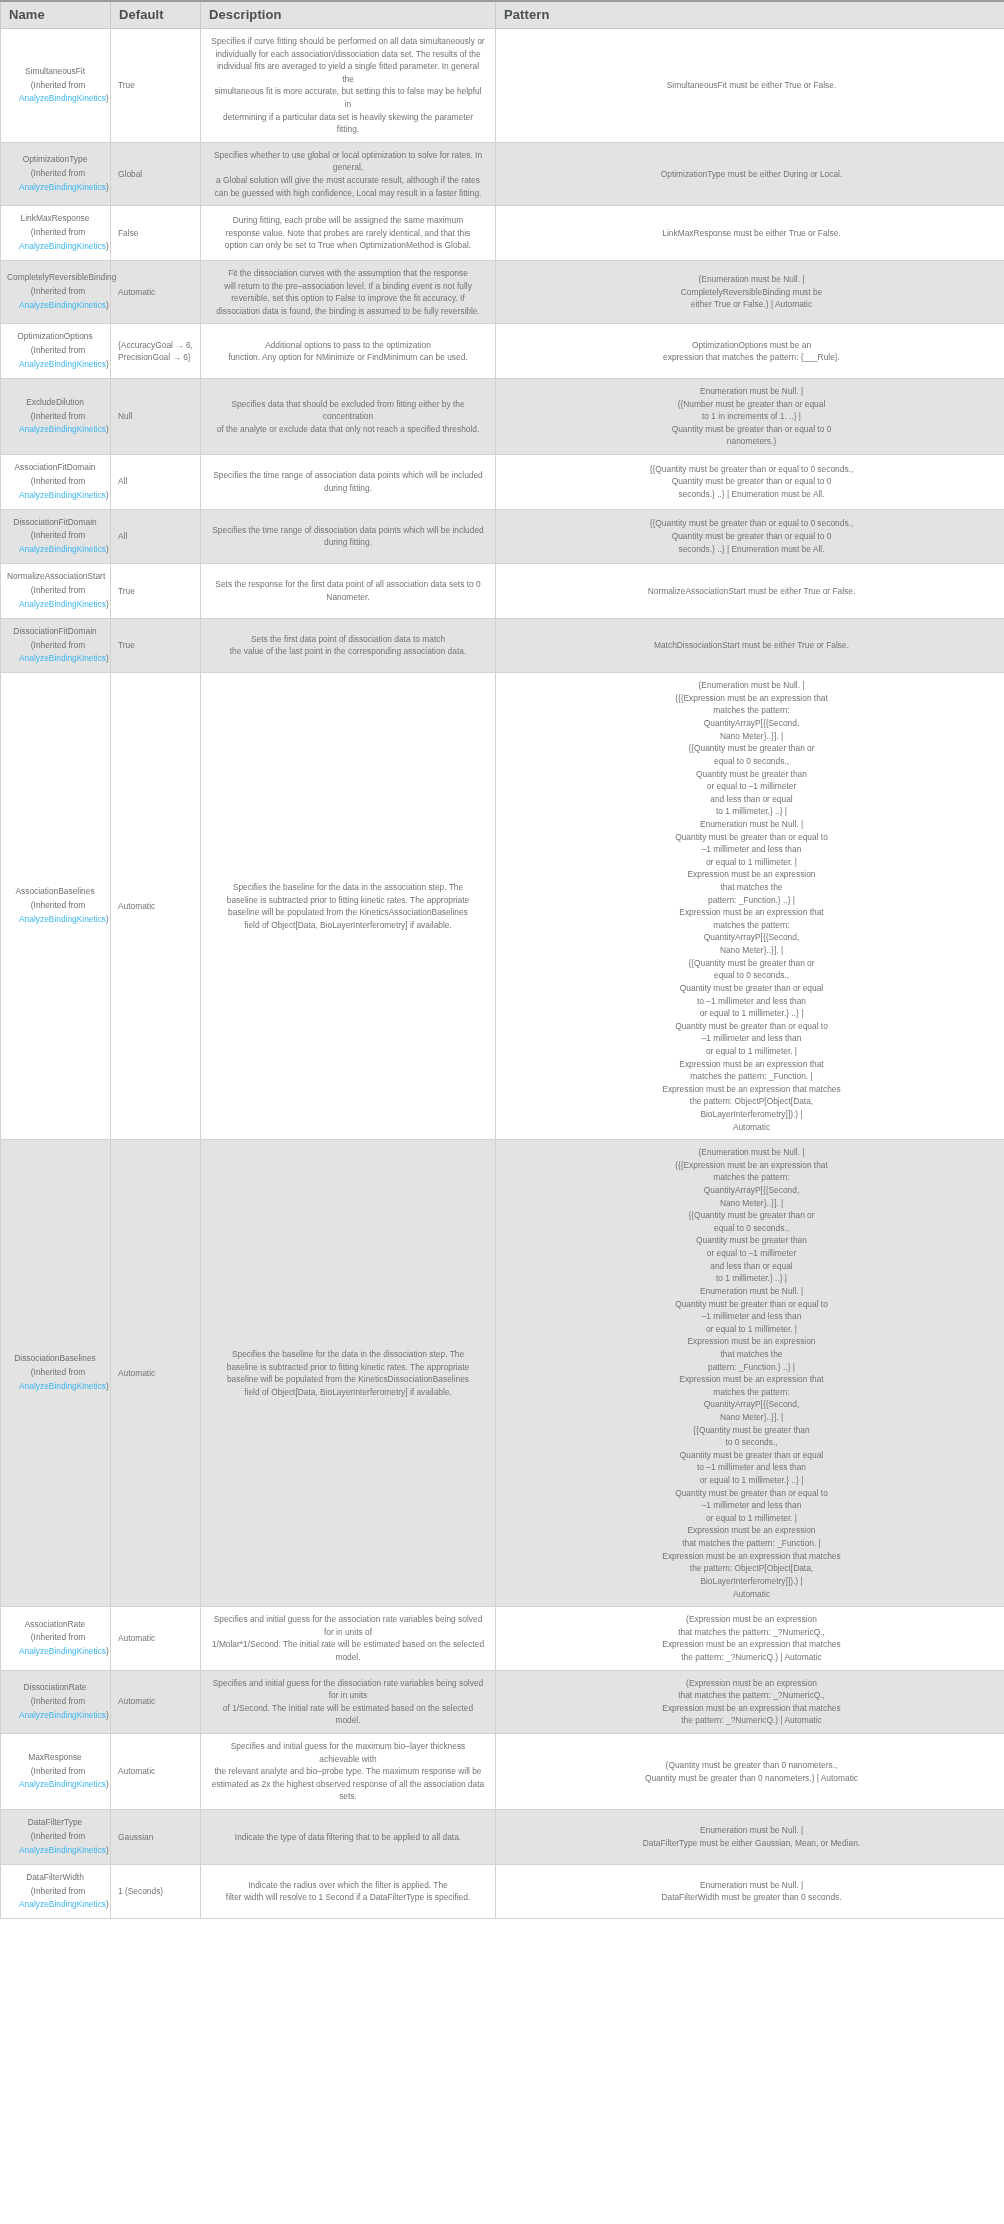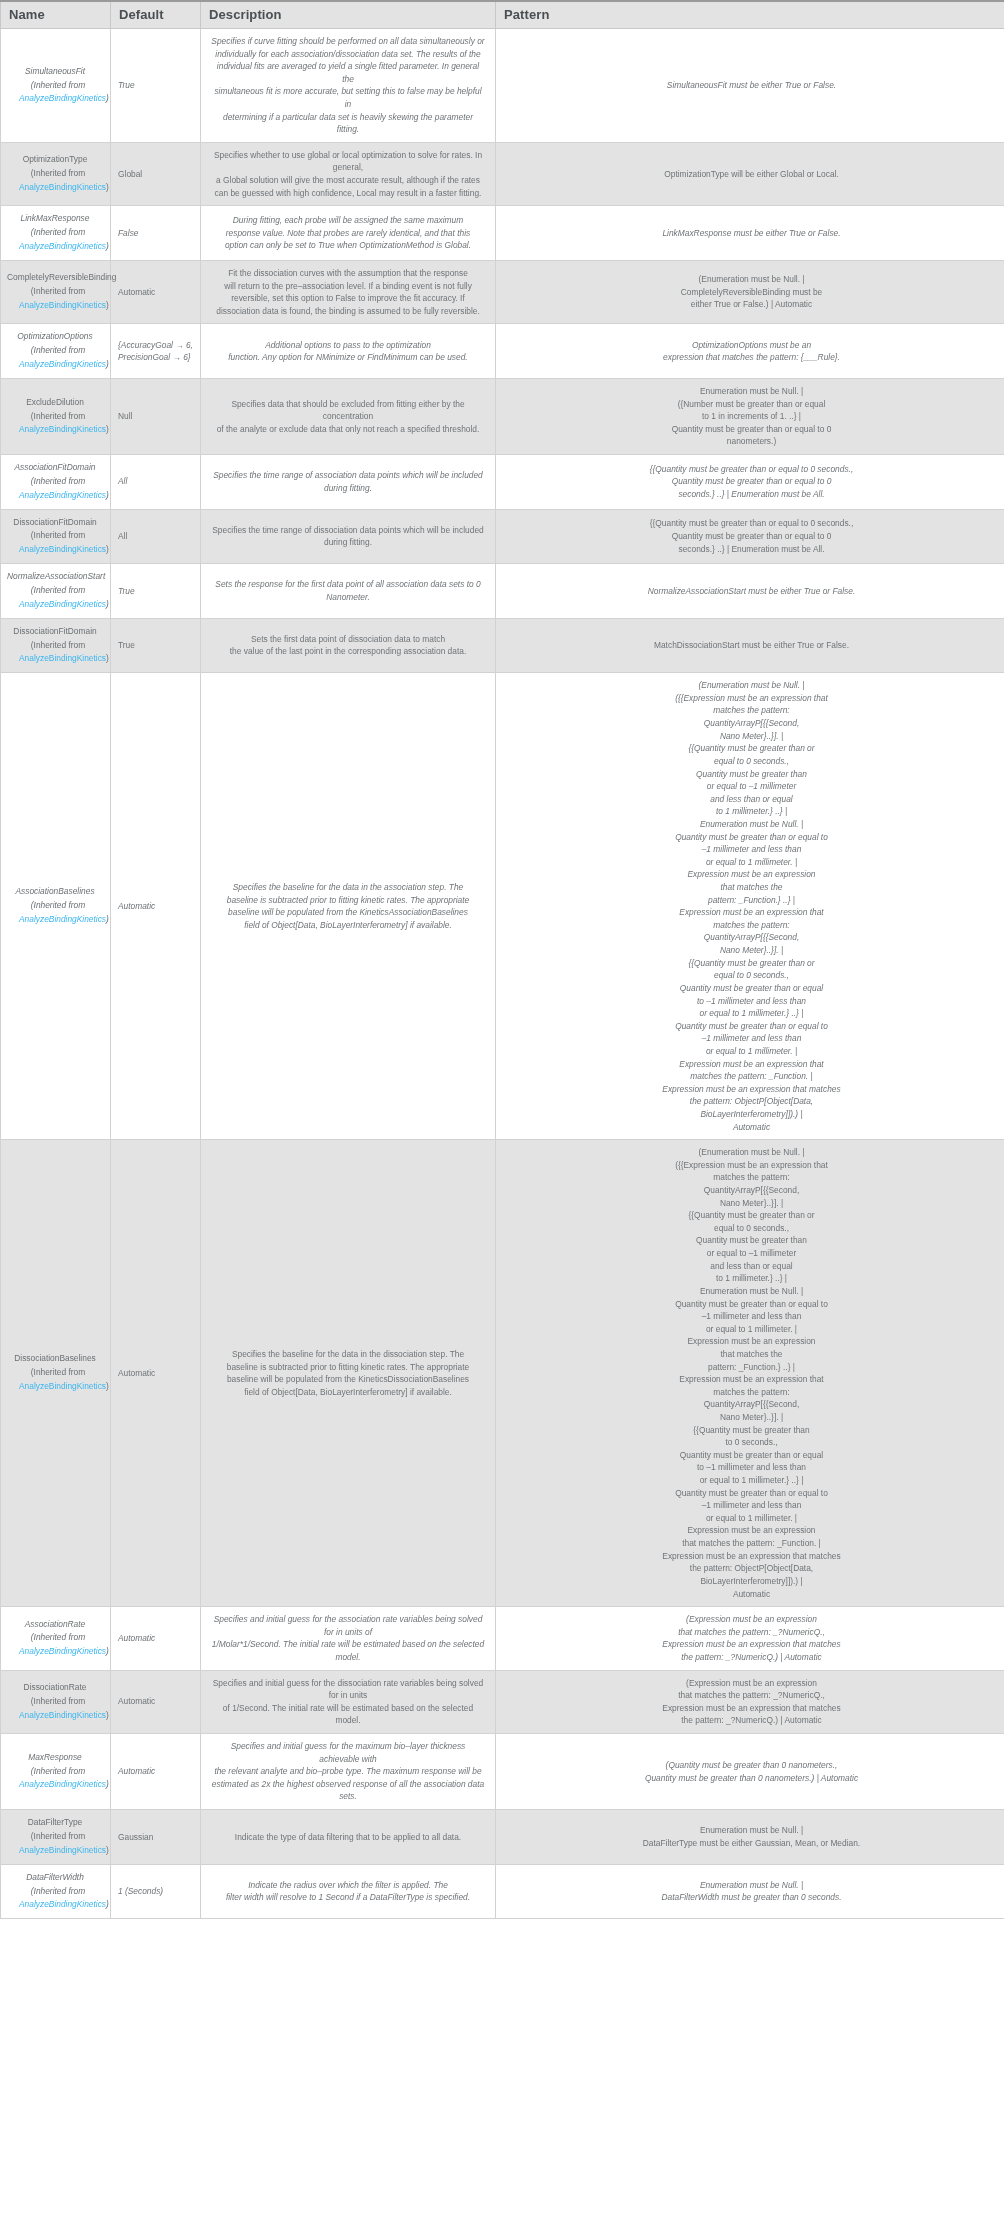--- a/index.html
+++ b/index.html
@@ -38,21 +38,20 @@
   .doc-table td {
     border: 1px solid #d2d2d2;
     font-size: 8.4px;
     line-height: 1.42;
     vertical-align: middle;
     padding: 6px 7px;
     color: #6f7477;
   }
   .doc-table tbody tr.odd td {
     background: #ffffff;
-    font-style: italic;
   }
   .doc-table tbody tr.even td {
     background: #e3e3e3;
   }
 
   td.cell-name {
     text-align: center;
     padding-left: 6px;
     line-height: 1.65;
   }
@@ -133,21 +132,21 @@
       <tr class="even">
         <td class="cell-name">
           <span class="name-main">OptimizationType</span>
           <span class="name-inherit">(Inherited from</span>
           <span class="name-link"><a href="#">AnalyzeBindingKinetics</a><span class="paren">)</span></span>
         </td>
         <td class="cell-default">Global</td>
         <td class="cell-desc">Specifies whether to use global or local optimization to solve for rates. In general,
 a Global solution will give the most accurate result, although if the rates
 can be guessed with high confidence, Local may result in a faster fitting.</td>
-        <td class="cell-pattern">OptimizationType will be either Global or Local.</td>
+        <td class="cell-pattern">OptimizationType must be either During or Local.</td>
       </tr>
       <tr class="odd">
         <td class="cell-name">
           <span class="name-main">LinkMaxResponse</span>
           <span class="name-inherit">(Inherited from</span>
           <span class="name-link"><a href="#">AnalyzeBindingKinetics</a><span class="paren">)</span></span>
         </td>
         <td class="cell-default">False</td>
         <td class="cell-desc">During fitting, each probe will be assigned the same maximum
 response value. Note that probes are rarely identical, and that this

